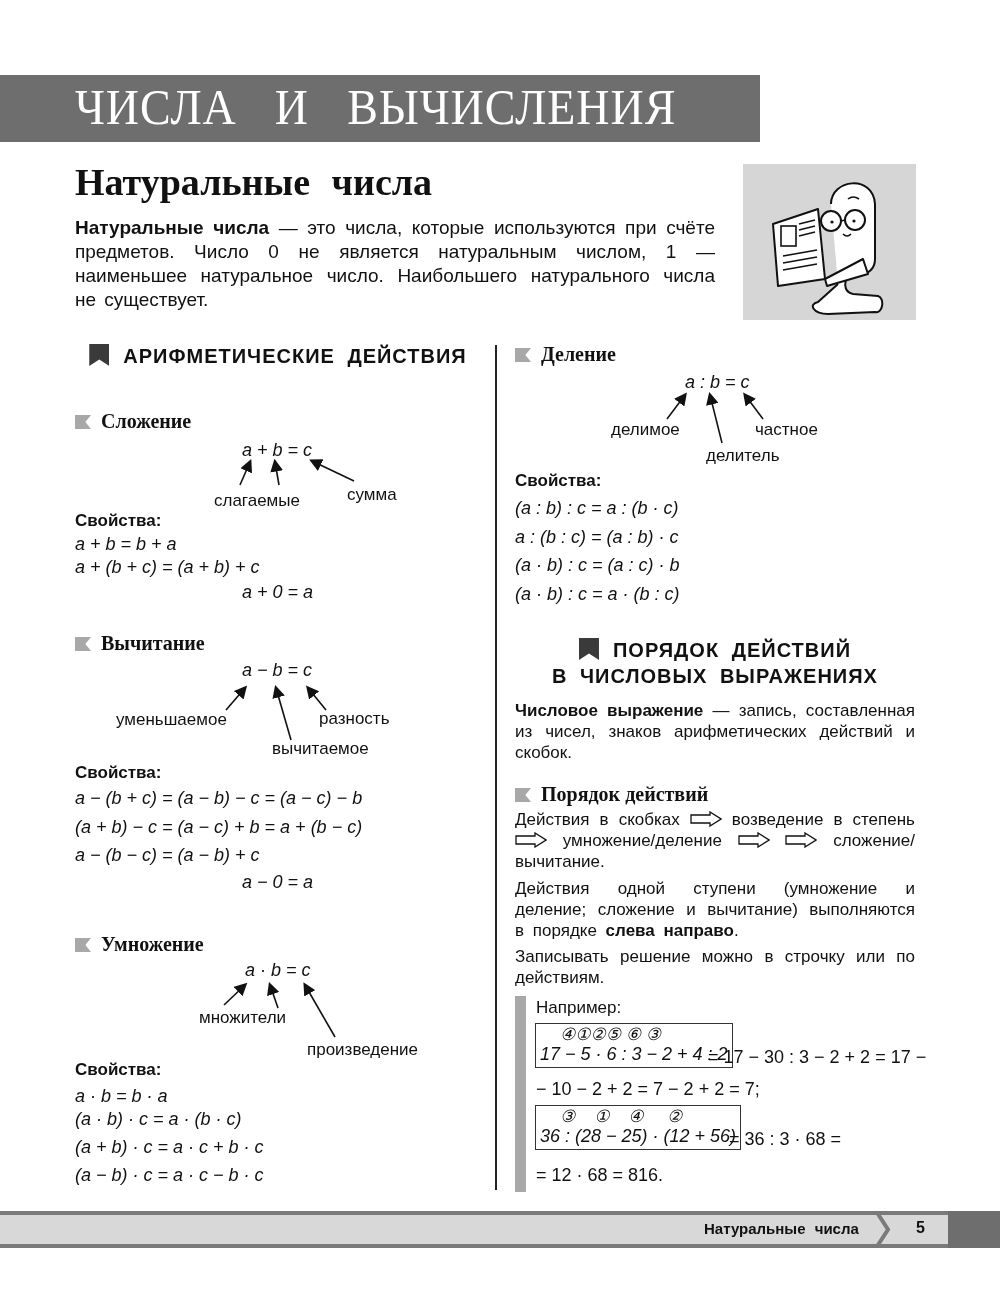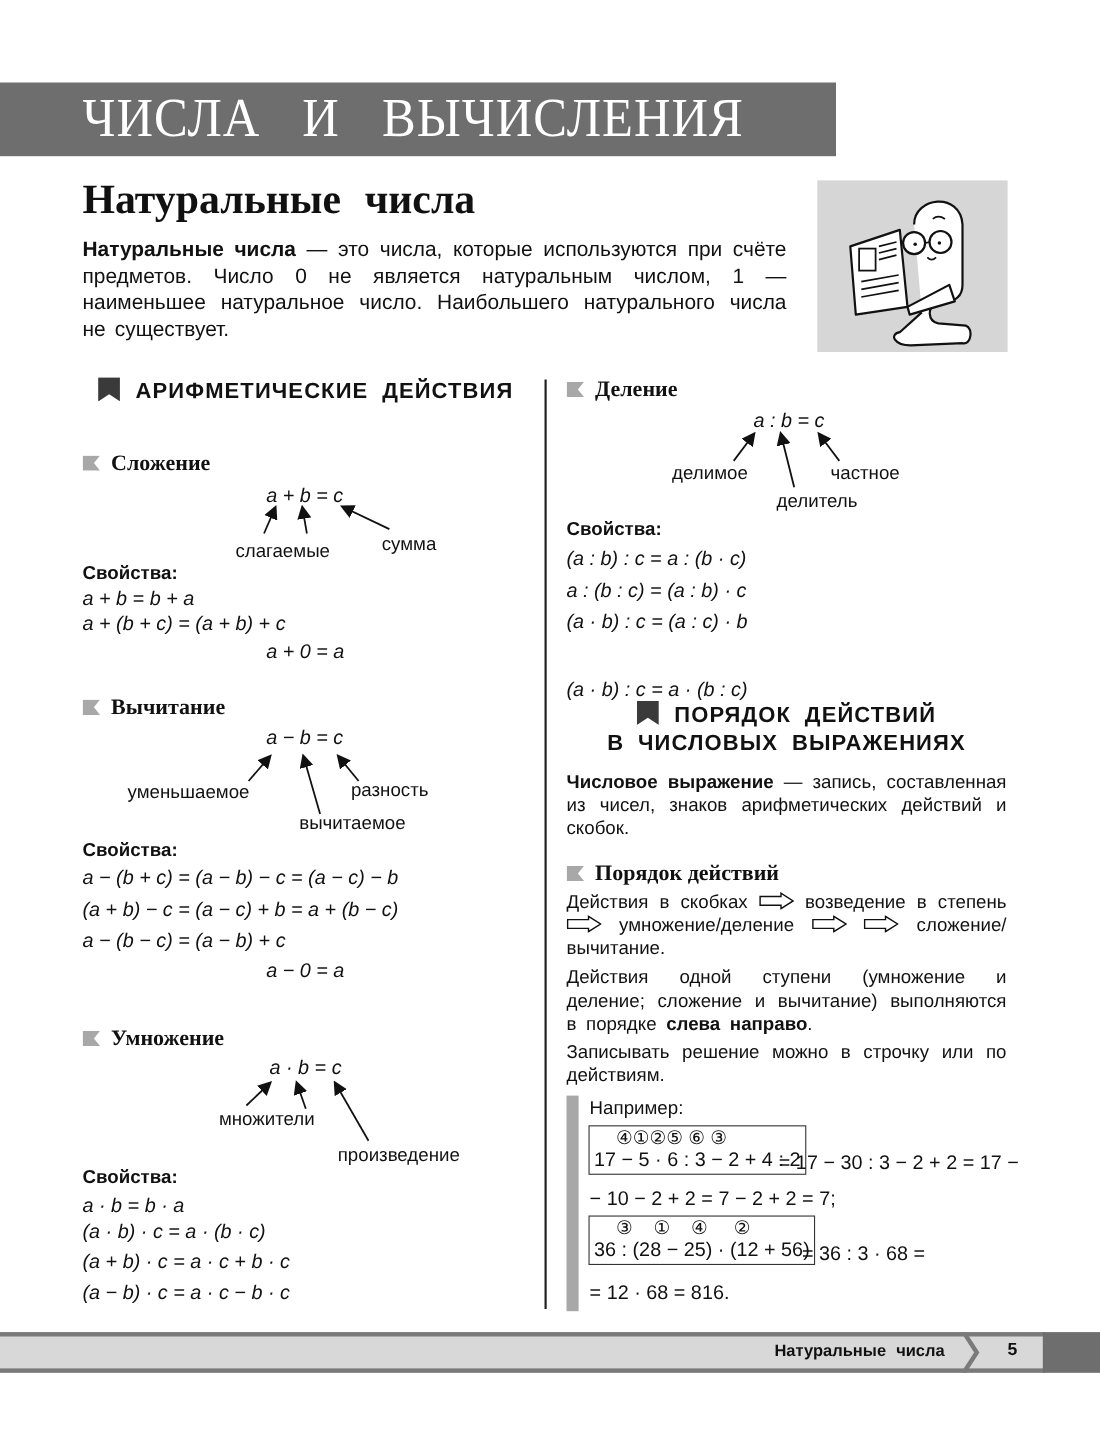--- a/index.html
+++ b/index.html
@@ -17,21 +17,21 @@
   .sub-head { font-family:"Liberation Serif", serif; font-weight:bold; font-size:20px; white-space:nowrap; }
   .flag { display:inline-block; width:16px; height:14px; background:#a8a8a8; clip-path:polygon(0 0,100% 0,65% 50%,100% 100%,0 100%); margin-right:10px; vertical-align:-1px; }
   .props-label { font-weight:bold; font-size:17px; }
   .f { font-size:18px; font-style:italic; white-space:nowrap; line-height:29px; }
   .f.tight { line-height:23px; }
   .lbl { font-size:17px; white-space:nowrap; }
   svg.arrows { position:absolute; overflow:visible; }
   .rtext { font-size:17px; line-height:21px; text-align:justify; word-spacing:4px; }
   .arrow-icon { display:inline-block; width:32px; height:16px; vertical-align:-2px; }
   .example-bar { left:515px; top:996px; width:11px; height:196px; background:#a8a8a8; }
-  .box { border:1.5px solid #333; padding:2px 4px; white-space:nowrap; }
+  .box { border:1.5px solid #333; padding:2px 4px; white-space:nowrap;font-style:italic; }
   .circles { font-size:17px; letter-spacing:0px; white-space:pre; line-height:18px; }
   .expr { font-size:18px; white-space:nowrap; }
   .footer-bar { left:0; top:1211px; width:950px; height:37px; background:#d8d8d8; border-top:4px solid #7a7a7a; border-bottom:4px solid #7a7a7a; box-sizing:border-box; }
   .footer-dark { left:948px; top:1211px; width:52px; height:37px; background:#6e6e6e; }
   .footer-text { left:704px; top:1220px; font-weight:bold; font-size:15px; word-spacing:5px; white-space:nowrap; }
   .footer-num { left:916px; top:1219px; font-weight:bold; font-size:16px; }
 </style>
 </head>
 <body>
 
@@ -131,21 +131,21 @@
 
 <div class="abs sub-head" style="left:515px;top:343px;"><span class="flag"></span><span>Деление</span></div>
 <div class="abs f" style="left:685px;top:368px;">a : b = c</div>
 <div class="abs lbl" style="left:611px;top:420px;">делимое</div>
 <div class="abs lbl" style="left:755px;top:420px;">частное</div>
 <div class="abs lbl" style="left:706px;top:446px;">делитель</div>
 <div class="abs props-label" style="left:515px;top:471px;">Свойства:</div>
 <div class="abs f" style="left:515px;top:494px;">(a : b) : c = a : (b · c)</div>
 <div class="abs f" style="left:515px;top:523px;">a : (b : c) = (a : b) · c</div>
 <div class="abs f" style="left:515px;top:551px;">(a · b) : c = (a : c) · b</div>
-<div class="abs f" style="left:515px;top:580px;margin-top:33px;">(a · b) : c = a · (b : c)</div>
+<div class="abs f" style="left:515px;top:580px;">(a · b) : c = a · (b : c)</div>
 
 <div class="abs section-head" style="left:520px;top:637px;width:390px;">
   <span class="bookmark"></span><span>ПОРЯДОК ДЕЙСТВИЙ</span><br>
   <span>В ЧИСЛОВЫХ ВЫРАЖЕНИЯХ</span>
 </div>
 <div class="abs rtext" style="left:515px;top:700px;width:400px;"><b>Числовое выражение</b><span> — запись, составленная из чисел, знаков арифметических действий и скобок.</span></div>
 
 <div class="abs sub-head" style="left:515px;top:783px;"><span class="flag"></span><span>Порядок действий</span></div>
 
 <div class="abs rtext" style="left:515px;top:809px;width:400px;">

